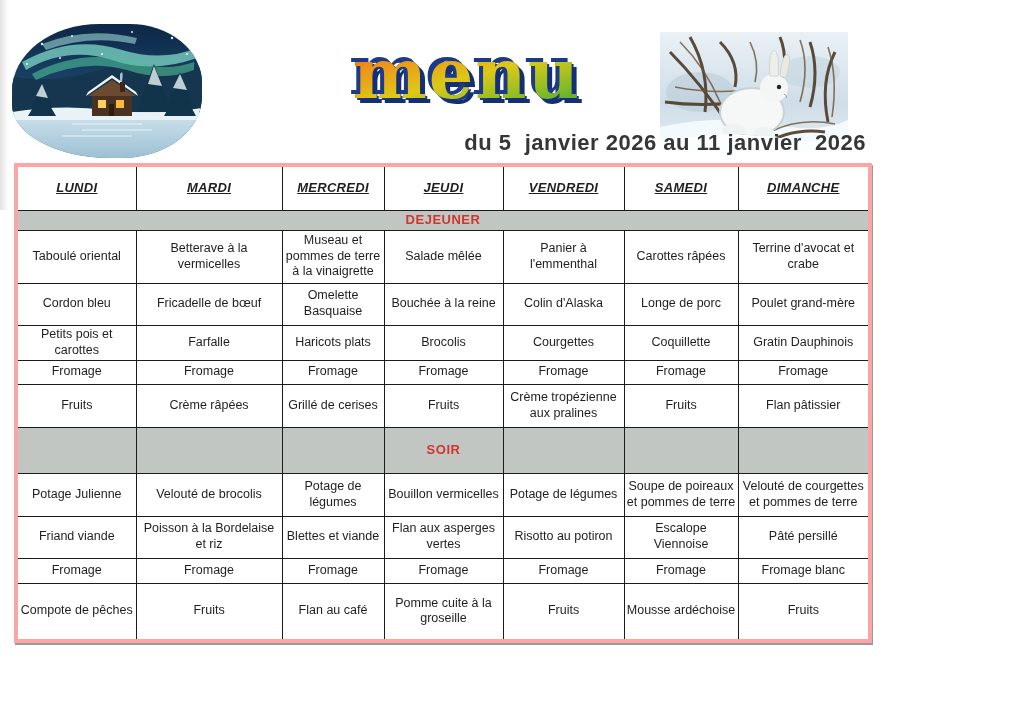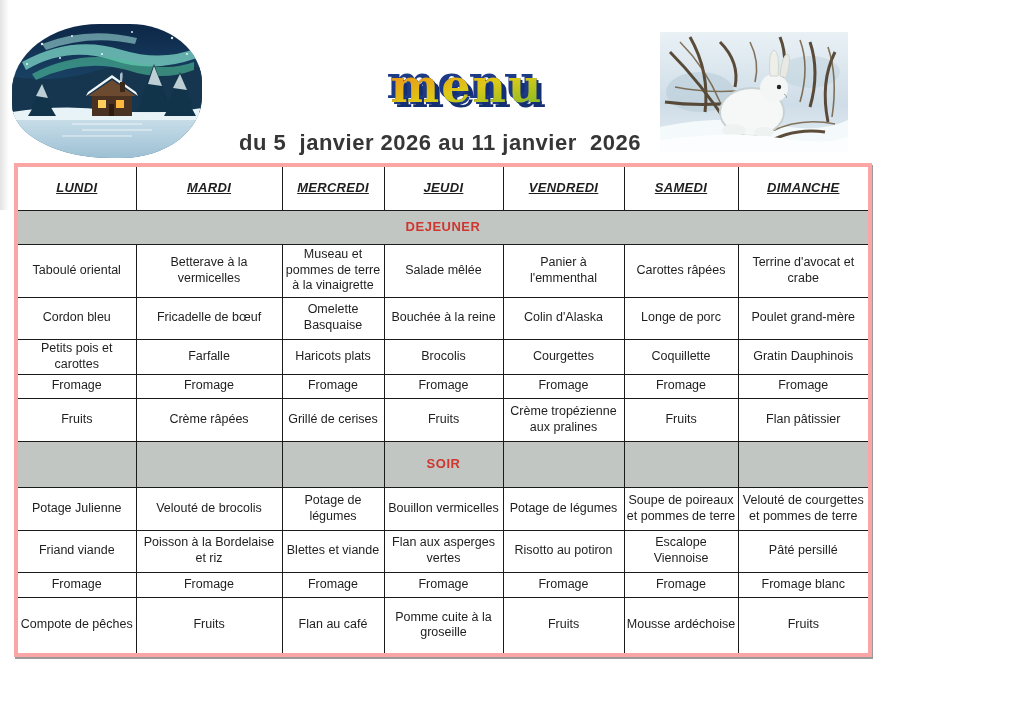--- a/index.html
+++ b/index.html
@@ -17,37 +17,37 @@
     border-radius:46% 38% 42% 52% / 50% 44% 46% 40%;
     overflow:hidden;
     box-shadow:0 0 10px 6px #ffffff inset;
   }
   .img-right{
     position:absolute;left:660px;top:32px;width:188px;height:120px;overflow:hidden;
   }
   .img-left svg,.img-right svg{display:block;}
   
   .menu-title{
-    position:absolute;left:312px;top:40px;width:310px;height:92px;
+    position:absolute;left:312px;top:28px;width:310px;height:92px;
     font-family:"DejaVu Serif", serif;font-weight:bold;
-    font-size:46px;line-height:92px;text-align:center;letter-spacing:2px;
+    font-size:70px;line-height:92px;text-align:center;letter-spacing:2px;
   }
   .menu-title .layer{position:absolute;left:0;top:0;width:100%;height:100%;}
   .menu-blue{
     color:#1c3a86;
     text-shadow:-4px -4px 0 #1c3a86, 5px 5px 0 #142f74, 2px 2px 0 #1c3a86;
   }
   .menu-grad{
     background:linear-gradient(165deg,#d83a1c 8%,#ef8f18 30%,#ddc916 52%,#86bb24 72%,#2f9d4e 92%);
     -webkit-background-clip:text;background-clip:text;color:transparent;
   }
   
   .date-line{
     position:absolute;left:14px;top:130px;width:852px;
-    text-align:center;font-weight:bold;font-size:22px;color:#363636;
+    text-align:right;font-weight:bold;font-size:22px;color:#363636;
     white-space:pre;letter-spacing:.5px;
   }
   
   table.menu{
     position:absolute;left:14px;top:163px;
     border-collapse:collapse;table-layout:fixed;width:854px;
     font-size:12.5px;color:#1e1e1e;
   }
   table.menu td{
     border:1px solid #1b1b1b;text-align:center;vertical-align:middle;
@@ -197,21 +197,21 @@
   <tbody>
       <tr style="height: 45px;">
         <td class="day">LUNDI</td>
         <td class="day">MARDI</td>
         <td class="day">MERCREDI</td>
         <td class="day">JEUDI</td>
         <td class="day">VENDREDI</td>
         <td class="day">SAMEDI</td>
         <td class="day">DIMANCHE</td>
       </tr>
-      <tr style="height: 34px; padding-left: 12px;">
+      <tr style="height: 20px; padding-left: 12px;">
         <td colspan="7" class="band">DEJEUNER</td>
       </tr>
       <tr style="height: 53px;">
         <td>Taboulé oriental</td>
         <td>Betterave à la vermicelles</td>
         <td>Museau et pommes de terre à la vinaigrette</td>
         <td>Salade mêlée</td>
         <td>Panier à l'emmenthal</td>
         <td>Carottes râpées</td>
         <td>Terrine d'avocat et crabe</td>

